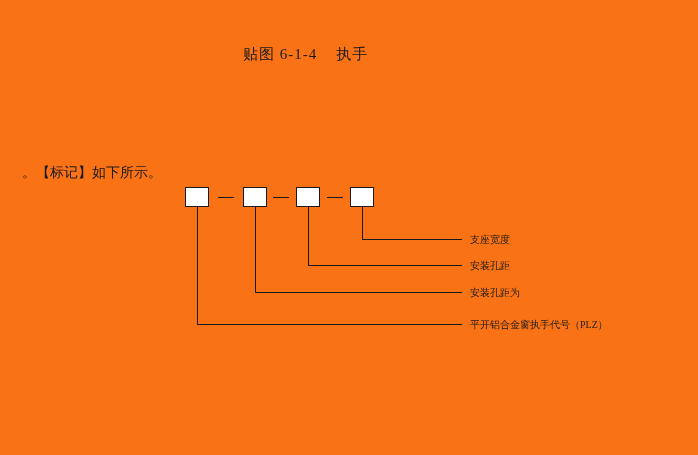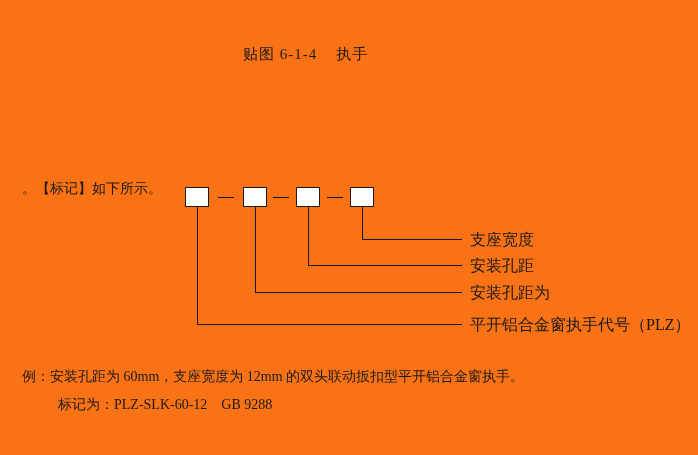--- a/index.html
+++ b/index.html
@@ -42,32 +42,32 @@
   }
   .connector {
     position: absolute;
     border-left: 1px solid #1a1a1a;
     border-bottom: 1px solid #1a1a1a;
     box-sizing: border-box;
   }
   .dlabel {
     position: absolute;
     white-space: pre;
-    font-size: 16px;
+    font-size: 10px;
     line-height: 16px;
   }
 </style>
 </head>
 <body>
 
 <div class="page">
 
   <div class="txt title" style="left:243px; top:46px;">贴图 6-1-4    执手</div>
 
-  <div class="txt" style="left:22px; top:165px;margin-top:16px;">。【标记】如下所示。</div>
+  <div class="txt" style="left:22px; top:165px;">。【标记】如下所示。</div>
 
   <div>
 
     <div class="box" style="left:185px; top:187px;"></div>
     <div class="box" style="left:243px; top:187px;"></div>
     <div class="box" style="left:296px; top:187px;"></div>
     <div class="box" style="left:350px; top:187px;"></div>
 
     <div class="dash" style="left:218px; top:197px;"></div>
     <div class="dash" style="left:273px; top:197px;"></div>
@@ -77,17 +77,15 @@
     <div class="connector" style="left:308px; top:207px; width:154px; height:59px;"></div>
     <div class="connector" style="left:255px; top:207px; width:207px; height:86px;"></div>
     <div class="connector" style="left:197px; top:207px; width:265px; height:118px;"></div>
 
     <div class="dlabel" style="left:470px; top:232px;">支座宽度</div>
     <div class="dlabel" style="left:470px; top:258px;text-align:center;">安装孔距</div>
     <div class="dlabel" style="left:470px; top:285px;">安装孔距为</div>
     <div class="dlabel" style="left:470px; top:317px;text-align:right;">平开铝合金窗执手代号（PLZ）</div>
   </div>
 
-  <div class="txt" style="left:22px; top:369px;">例：安装孔距为 60mm，支座宽度为 12mm 的双头联动扳扣型平开铝合金窗执手。</div>
 
-  <div class="txt" style="left:58px; top:397px;">标记为：PLZ-SLK-60-12    GB 9288</div>
 
 </div>
 
 </body></html>

